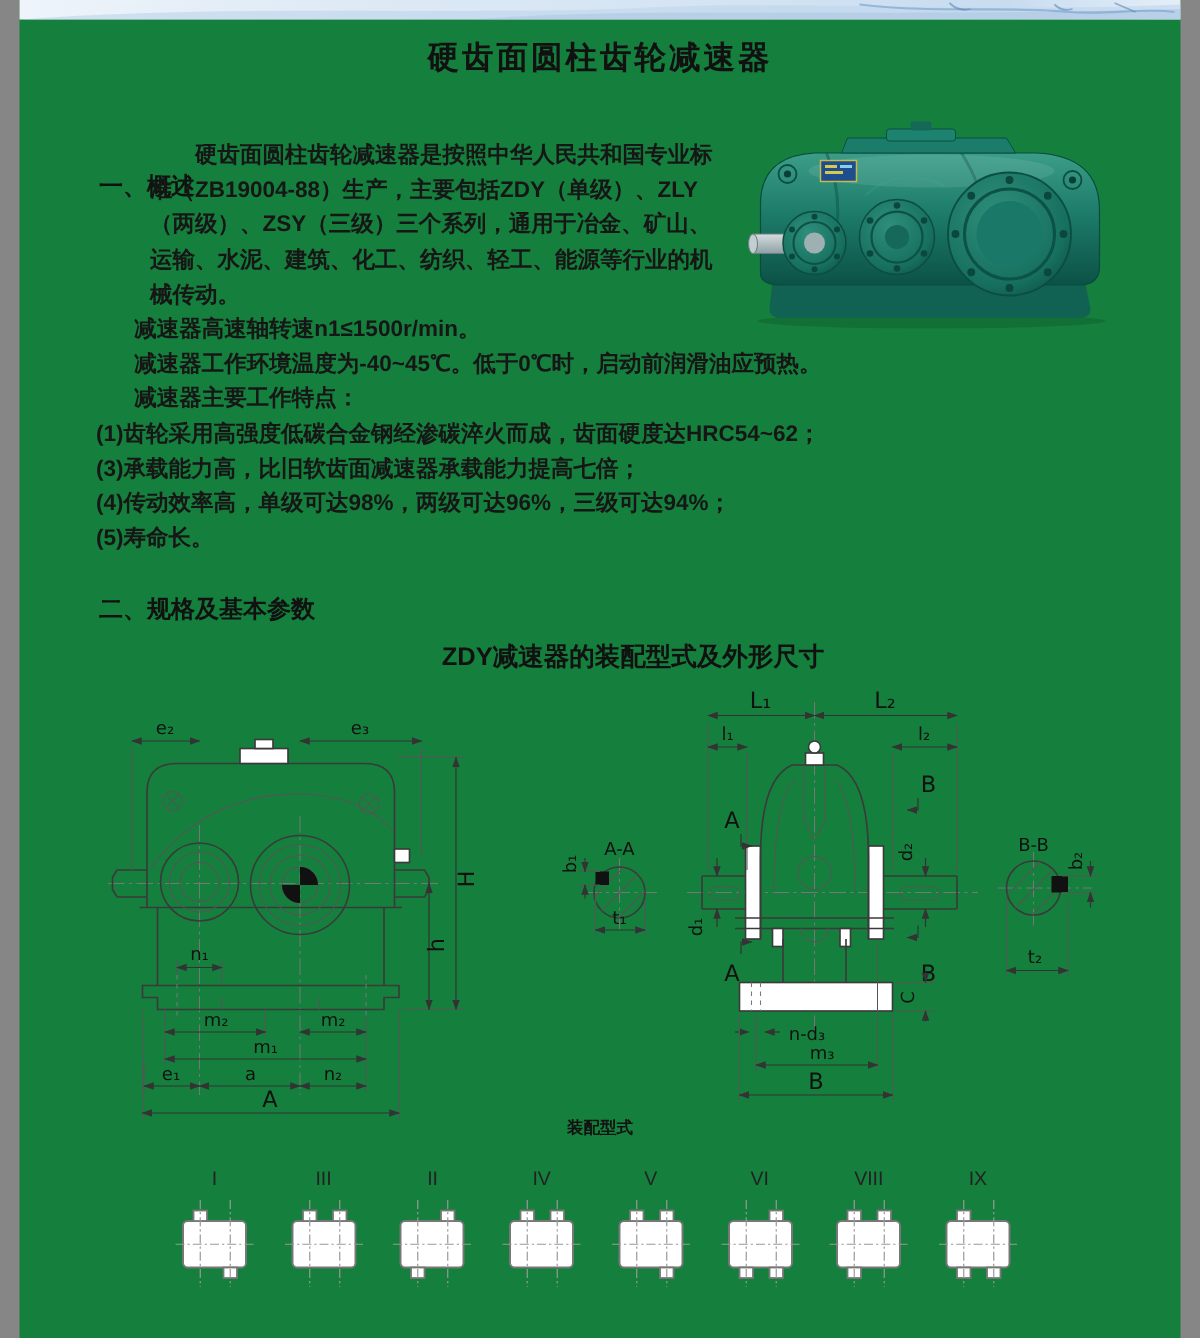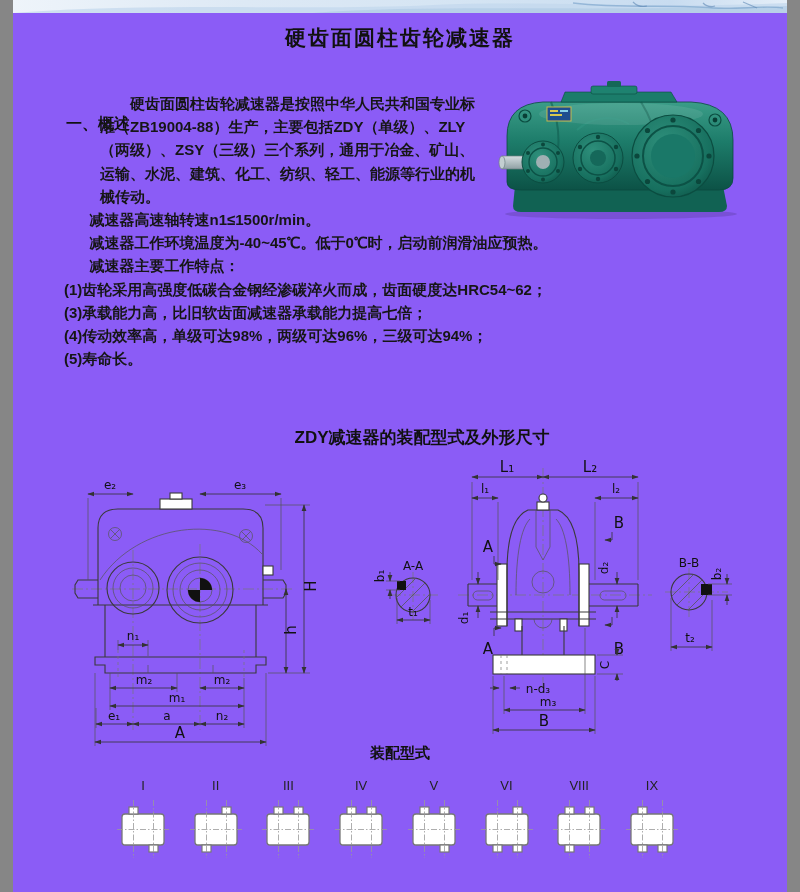--- a/index.html
+++ b/index.html
@@ -1,21 +1,21 @@
 <!DOCTYPE html>
 <html style="--gearbox-body: #1d7c6a; --gearbox-dark: #0c5246; --gearbox-light: #3b9d88; --sidebar-gray: #868686; --banner-blue: #d4e4f3; --text-black: #111111;"><head>
 <meta charset="utf-8">
 <style>
   :root{
     --gearbox-body:#1d7c6a; --gearbox-dark:#0c5246; --gearbox-light:#3b9d88;
     --sidebar-gray:#868686; --banner-blue:#d4e4f3; --text-black:#111111;
   }
   html,body{margin:0;padding:0;}
   body{width:800px;height:892px;background:#fff;font-family:"Liberation Sans",sans-serif;}
-  .page{position:relative;width:800px;height:892px;background:#8b5cf6;overflow:hidden;}
+  .page{position:relative;width:800px;height:892px;background:#15803d;overflow:hidden;}
   .sidebar{position:absolute;top:0;width:13px;height:892px;background:var(--sidebar-gray);}
   .sidebar.left{left:0;}
   .sidebar.right{right:0;}
   .banner{position:absolute;left:13px;right:13px;top:0;height:13px;
     background:linear-gradient(90deg,#eef4fa 0%,#dde9f5 30%,var(--banner-blue) 60%,#c8dcf0 85%,#e4eef8 100%);}
   .banner svg{display:block;width:100%;height:13px;}
   .doc-title{position:absolute;left:0;right:0;top:24px;margin:0;text-align:center;
     font-size:21px;font-weight:800;letter-spacing:2px;color:var(--text-black);}
   .sec-heading{position:absolute;left:66px;margin:0;font-size:16px;font-weight:800;color:var(--text-black);}
   .sec-heading.h1{top:66px;margin-top:48px;}
@@ -24,21 +24,21 @@
     font-weight:700;color:#161616;}
   .overview p{margin:0;}
   .overview p.indent2{text-indent:2em;margin-left:36px;}
   .overview p.indent15{text-indent:1.7em;}
   .photo{float:right;width:262px;height:146px;margin:-18px 2px 6px 8px;}
   .photo svg{width:100%;height:100%;display:block;}
   .figure-title{position:absolute;left:0;right:0;top:426px;text-align:center;margin:0;
     padding-left:44px;font-size:17px;font-weight:700;color:var(--text-black);}
   .drawings{position:absolute;left:60px;top:452px;}
   .asm-title{position:absolute;left:0;right:0;top:744px;text-align:center;margin:0;
-    font-size:15px;font-weight:800;color:var(--text-black);}
+    font-size:11px;font-weight:800;color:var(--text-black);}
   .asm-row{position:absolute;left:114px;top:778px;width:567px;display:flex;justify-content:space-between;}
   .asm-cell{width:58px;text-align:center;}
   .asm-label{font-size:13px;color:#222;height:16px;margin-bottom:4px;}
   
   .ol{fill:none;stroke:#3a3a3a;stroke-width:1.1;}
   .olf{fill:#fff;stroke:#3a3a3a;stroke-width:1.1;}
   .thin{fill:none;stroke:#555;stroke-width:0.7;}
   .cl{fill:none;stroke:#777;stroke-width:0.7;stroke-dasharray:11 3 2 3;}
   .dsh{fill:none;stroke:#777;stroke-width:0.7;stroke-dasharray:3 3;}
   .ext{stroke:#555;stroke-width:0.7;}
@@ -148,20 +148,21 @@
     <p class="indent2">硬齿面圆柱齿轮减速器是按照中华人民共和国专业标准（ZB19004-88）生产，主要包括ZDY（单级）、ZLY（两级）、ZSY（三级）三个系列，通用于冶金、矿山、运输、水泥、建筑、化工、纺织、轻工、能源等行业的机械传动。</p>
     <p class="indent15">减速器高速轴转速n1≤1500r/min。</p>
     <p class="indent15">减速器工作环境温度为-40~45℃。低于0℃时，启动前润滑油应预热。</p>
     <p class="indent15">减速器主要工作特点：</p>
     <p>(1)齿轮采用高强度低碳合金钢经渗碳淬火而成，齿面硬度达HRC54~62；</p>
     <p>(3)承载能力高，比旧软齿面减速器承载能力提高七倍；</p>
     <p>(4)传动效率高，单级可达98%，两级可达96%，三级可达94%；</p>
     <p>(5)寿命长。</p>
   </div>
 
+  <h2 class="sec-heading h2">二、规格及基本参数</h2>
 
   <div class="figure-title">ZDY减速器的装配型式及外形尺寸</div>
 
   <svg class="drawings" width="700" height="296" viewBox="0 0 700 296">
     <defs>
       <marker id="arw" viewBox="0 0 10 10" refX="9" refY="5" markerWidth="9" markerHeight="9" orient="auto-start-reverse">
         <path d="M0,1.5 L10,5 L0,8.5 Z" fill="#333"></path>
       </marker>
       <clipPath id="cpa">
           <circle cx="353" cy="143" r="17"></circle>
@@ -377,32 +378,32 @@
   <div class="asm-title">装配型式</div>
   <div class="asm-row" id="assembly-row">
       <div class="asm-cell"><div class="asm-label">I</div><svg class="asm-svg" width="56" height="62" viewBox="0 0 56 62">
           <rect x="7" y="16" width="42" height="31" rx="3" fill="#fff" stroke="#777" stroke-width="1.3"></rect>
           <rect x="14" y="9" width="9" height="7" fill="#fff" stroke="#777" stroke-width="1.2"></rect>
           <rect x="34" y="47" width="9" height="7" fill="#fff" stroke="#777" stroke-width="1.2"></rect>
           <line class="cl" x1="18.5" y1="2" x2="18.5" y2="60"></line>
           <line class="cl" x1="38.5" y1="2" x2="38.5" y2="60"></line>
           <line class="cl" x1="2" y1="31.5" x2="54" y2="31.5"></line>
         </svg></div>
+      <div class="asm-cell"><div class="asm-label">III</div><svg class="asm-svg" width="56" height="62" viewBox="0 0 56 62">
+          <rect x="7" y="16" width="42" height="31" rx="3" fill="#fff" stroke="#777" stroke-width="1.3"></rect>
+          <rect x="14" y="9" width="9" height="7" fill="#fff" stroke="#777" stroke-width="1.2"></rect>
+          <rect x="34" y="9" width="9" height="7" fill="#fff" stroke="#777" stroke-width="1.2"></rect>
+          <line class="cl" x1="18.5" y1="2" x2="18.5" y2="60"></line>
+          <line class="cl" x1="38.5" y1="2" x2="38.5" y2="60"></line>
+          <line class="cl" x1="2" y1="31.5" x2="54" y2="31.5"></line>
+        </svg></div>
       <div class="asm-cell"><div class="asm-label">II</div><svg class="asm-svg" width="56" height="62" viewBox="0 0 56 62">
           <rect x="7" y="16" width="42" height="31" rx="3" fill="#fff" stroke="#777" stroke-width="1.3"></rect>
           <rect x="34" y="9" width="9" height="7" fill="#fff" stroke="#777" stroke-width="1.2"></rect>
           <rect x="14" y="47" width="9" height="7" fill="#fff" stroke="#777" stroke-width="1.2"></rect>
-          <line class="cl" x1="18.5" y1="2" x2="18.5" y2="60"></line>
-          <line class="cl" x1="38.5" y1="2" x2="38.5" y2="60"></line>
-          <line class="cl" x1="2" y1="31.5" x2="54" y2="31.5"></line>
-        </svg></div>
-      <div class="asm-cell"><div class="asm-label">III</div><svg class="asm-svg" width="56" height="62" viewBox="0 0 56 62">
-          <rect x="7" y="16" width="42" height="31" rx="3" fill="#fff" stroke="#777" stroke-width="1.3"></rect>
-          <rect x="14" y="9" width="9" height="7" fill="#fff" stroke="#777" stroke-width="1.2"></rect>
-          <rect x="34" y="9" width="9" height="7" fill="#fff" stroke="#777" stroke-width="1.2"></rect>
           <line class="cl" x1="18.5" y1="2" x2="18.5" y2="60"></line>
           <line class="cl" x1="38.5" y1="2" x2="38.5" y2="60"></line>
           <line class="cl" x1="2" y1="31.5" x2="54" y2="31.5"></line>
         </svg></div>
       <div class="asm-cell"><div class="asm-label">IV</div><svg class="asm-svg" width="56" height="62" viewBox="0 0 56 62">
           <rect x="7" y="16" width="42" height="31" rx="3" fill="#fff" stroke="#777" stroke-width="1.3"></rect>
           <rect x="14" y="9" width="9" height="7" fill="#fff" stroke="#777" stroke-width="1.2"></rect>
           <rect x="34" y="9" width="9" height="7" fill="#fff" stroke="#777" stroke-width="1.2"></rect>
           <line class="cl" x1="18.5" y1="2" x2="18.5" y2="60"></line>
           <line class="cl" x1="38.5" y1="2" x2="38.5" y2="60"></line>

